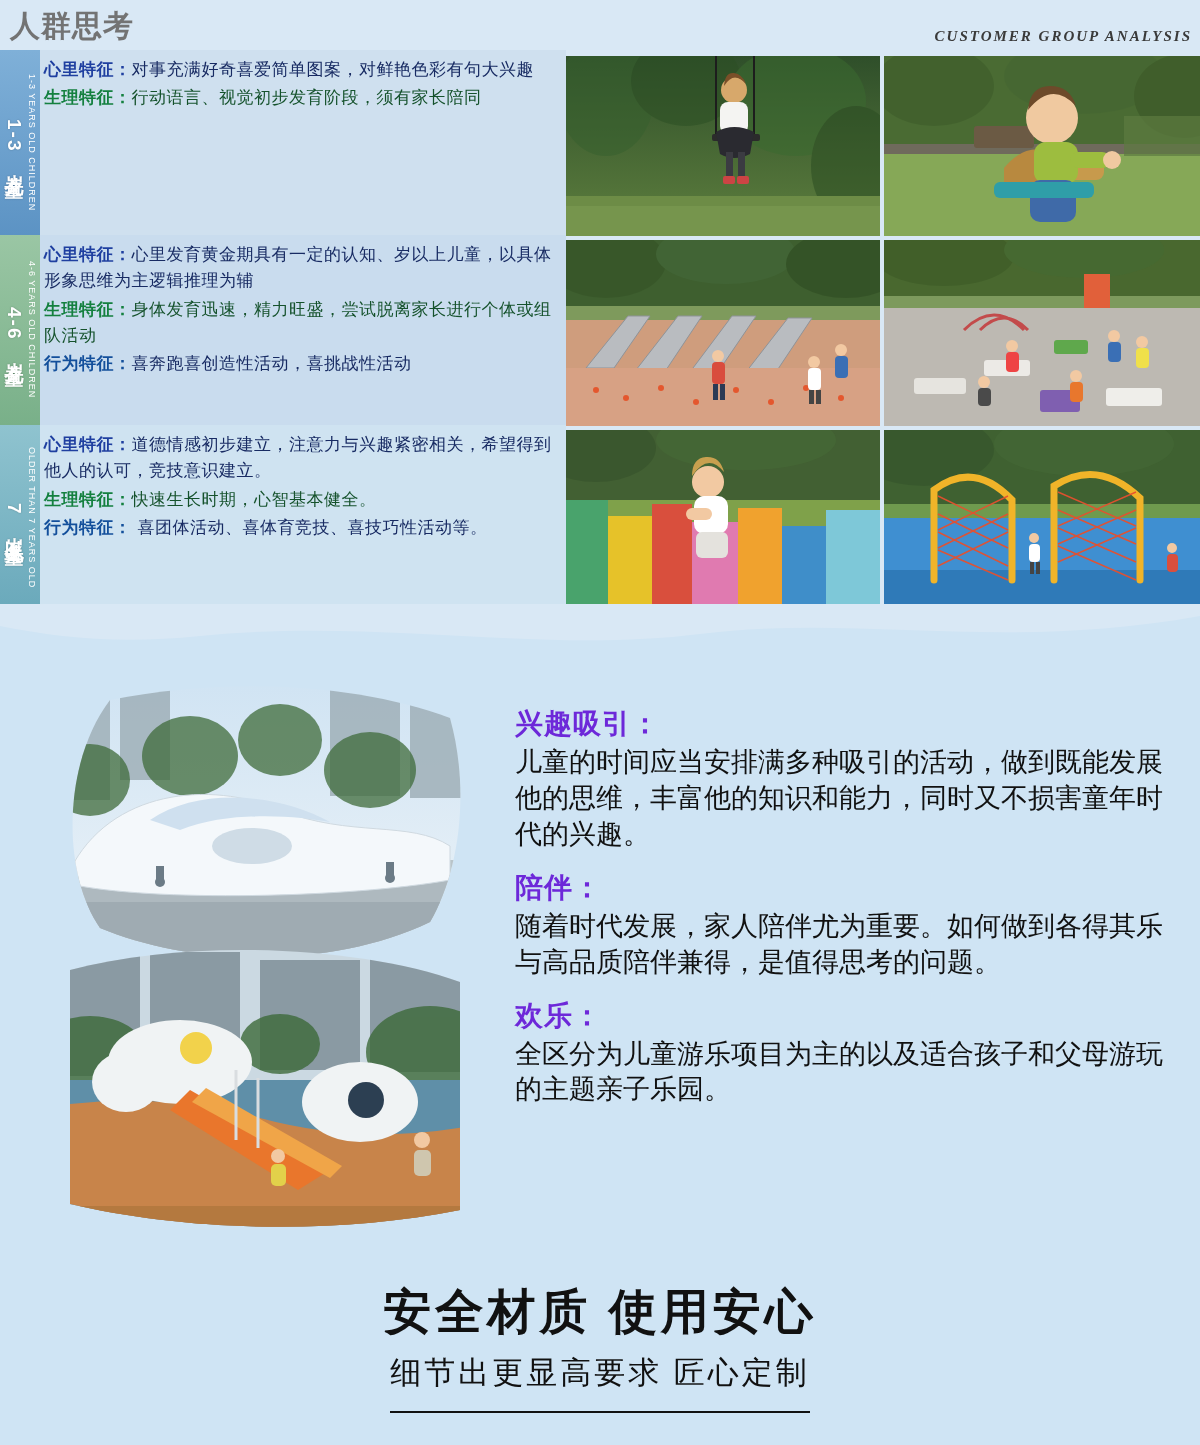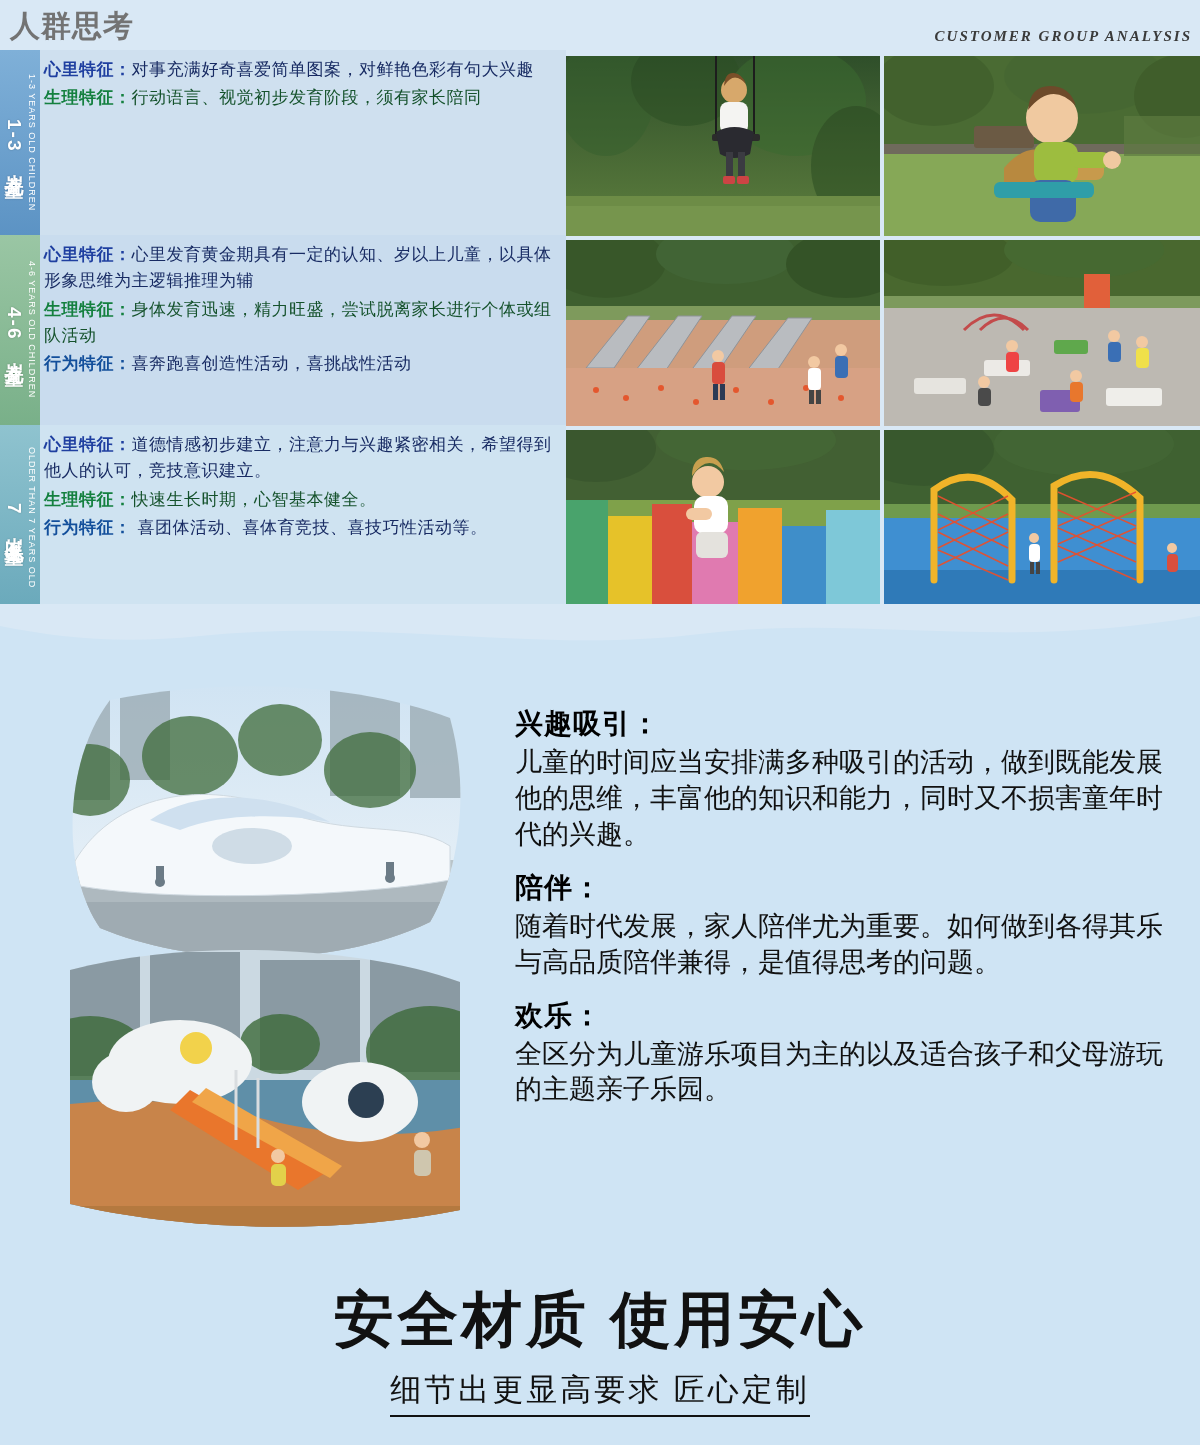--- a/index.html
+++ b/index.html
@@ -84,40 +84,40 @@
     letter-spacing:4px;
   }
   .mid-title .bar{
     display:inline-block;width:70px;height:3px;background:#7fb4e0;
     vertical-align:middle;margin:0 14px;
   }
   .concepts{
     position:absolute;left:515px;top:95px;width:670px;
   }
   .c-h{
-    font-size:28px;font-weight:bold;color:#000000;margin:0 0 2px 0;
+    font-size:28px;font-weight:bold;color:#6d28d9;margin:0 0 2px 0;
     letter-spacing:1px;
   }
   .c-p{
     font-size:27px;line-height:1.33;color:#111;margin:0 0 16px 0;
     letter-spacing:0px;
   }
   
   .bottom{
     position:absolute;left:0;top:1270px;width:1200px;height:175px;
     background:#cfe4f4;text-align:center;
   }
   .b-main{
-    font-size:60px;font-weight:bold;color:#111;letter-spacing:4px;
+    font-size:48px;font-weight:bold;color:#111;letter-spacing:4px;
     margin-top:10px;
   }
   .b-sub{
     display:inline-block;
     font-size:31px;color:#111;letter-spacing:3px;
-    margin-top:8px;padding-bottom:4px;
+    margin-top:8px;padding-bottom:17px;
     border-bottom:2px solid #111;
   }
 </style>
 </head>
 <body>
 
 <div class="top-head">
   <div class="title-main">人群思考</div>
   <div class="title-en">CUSTOMER GROUP ANALYSIS</div>
 </div>

